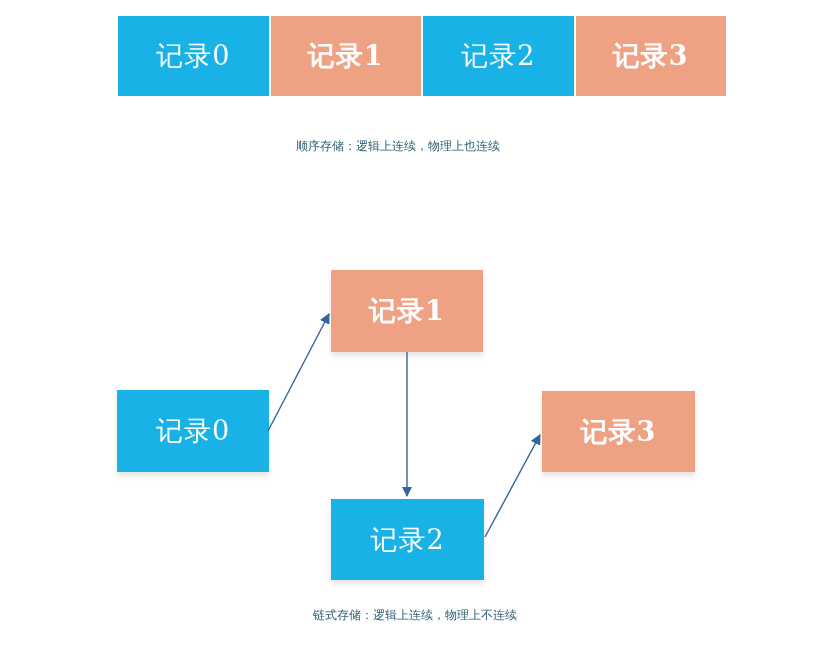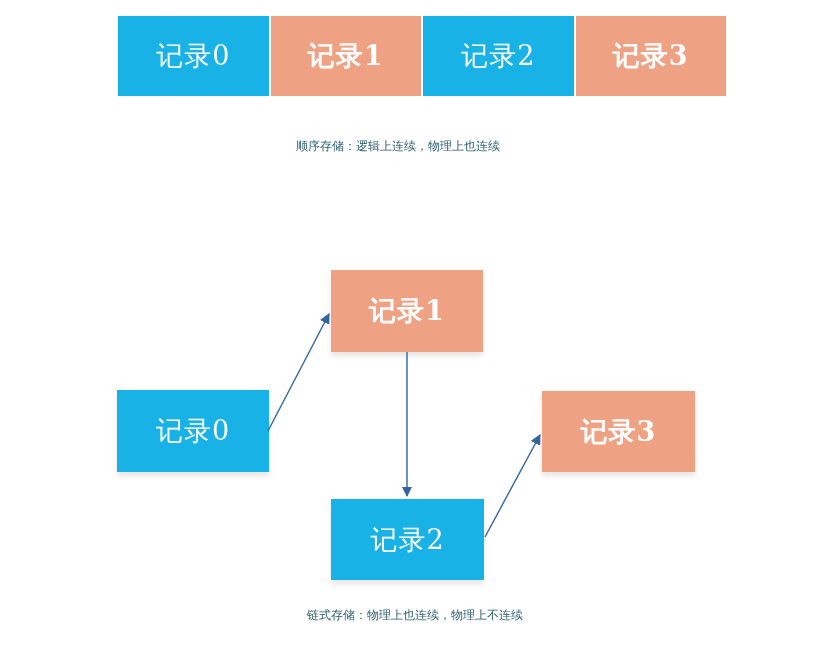--- a/index.html
+++ b/index.html
@@ -122,15 +122,15 @@
     <defs>
       <marker id="arrowhead" viewBox="0 0 10 10" refX="9" refY="5" markerWidth="7.5" markerHeight="7.5" orient="auto">
         <path d="M0,0 L10,5 L0,10 z" fill="currentColor"></path>
       </marker>
     </defs>
     <line x1="268" y1="431" x2="329" y2="314" marker-end="url(#arrowhead)"></line>
     <line x1="407" y1="352" x2="407" y2="496" marker-end="url(#arrowhead)"></line>
     <line x1="485" y1="537" x2="540" y2="435" marker-end="url(#arrowhead)"></line>
   </svg>
 
-  <div class="caption caption-linked">链式存储：物理上也连续，物理上不连续</div>
+  <div class="caption caption-linked">链式存储：逻辑上连续，物理上不连续</div>
 
 </div>
 
 </body></html>

